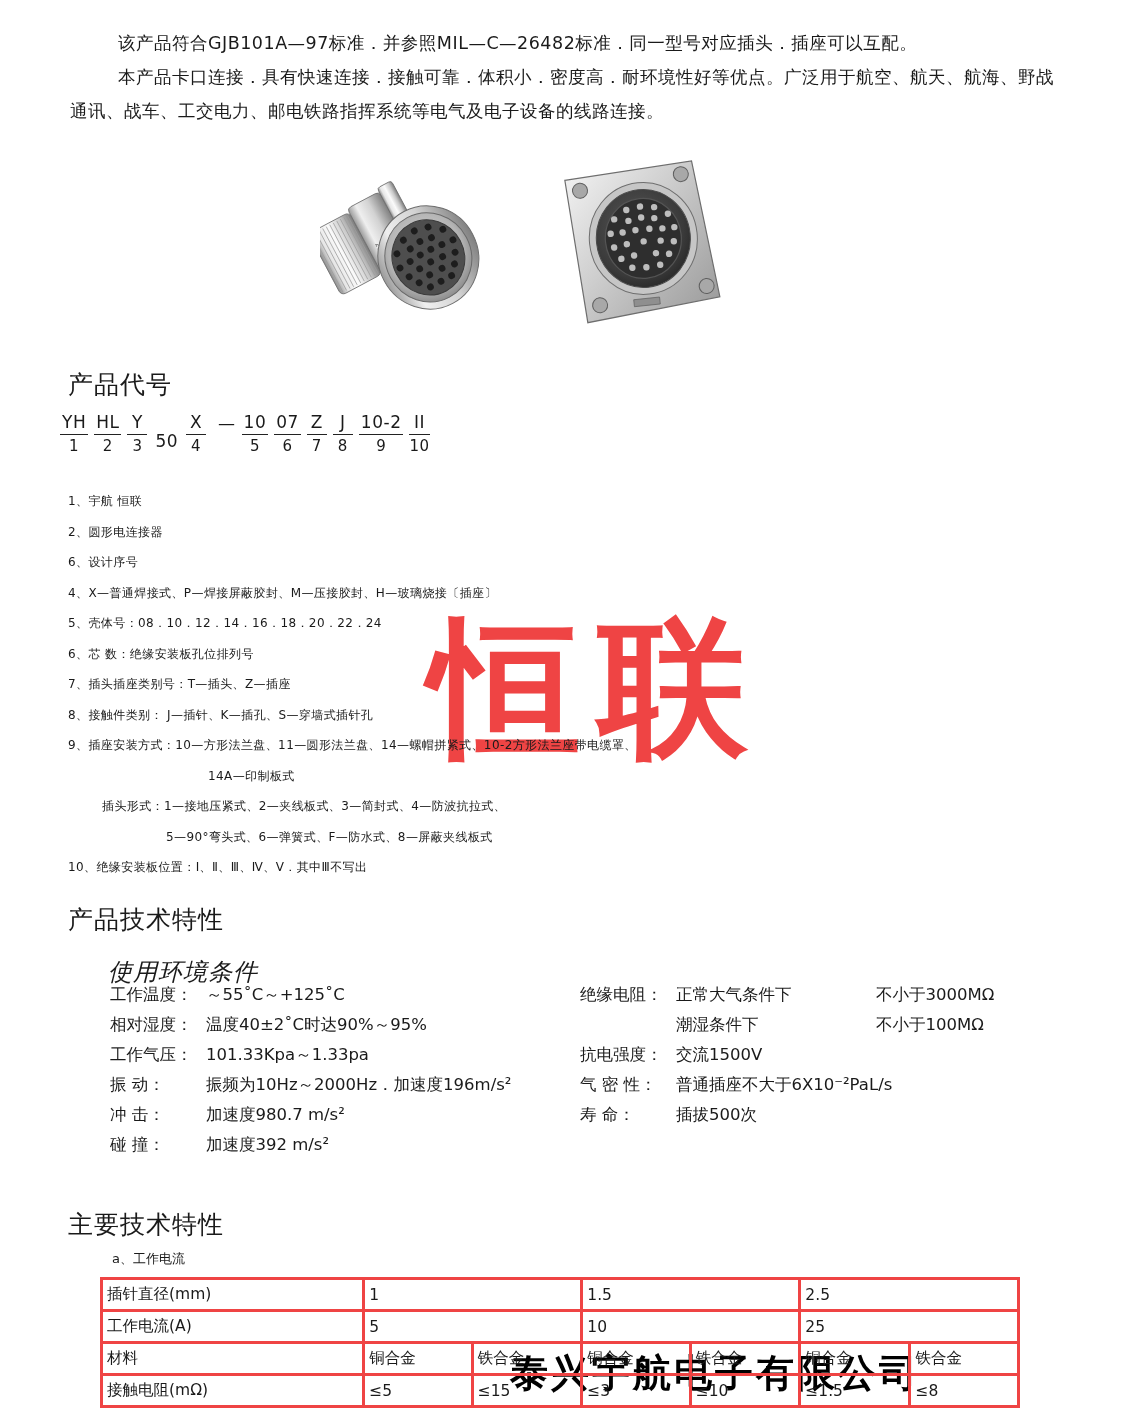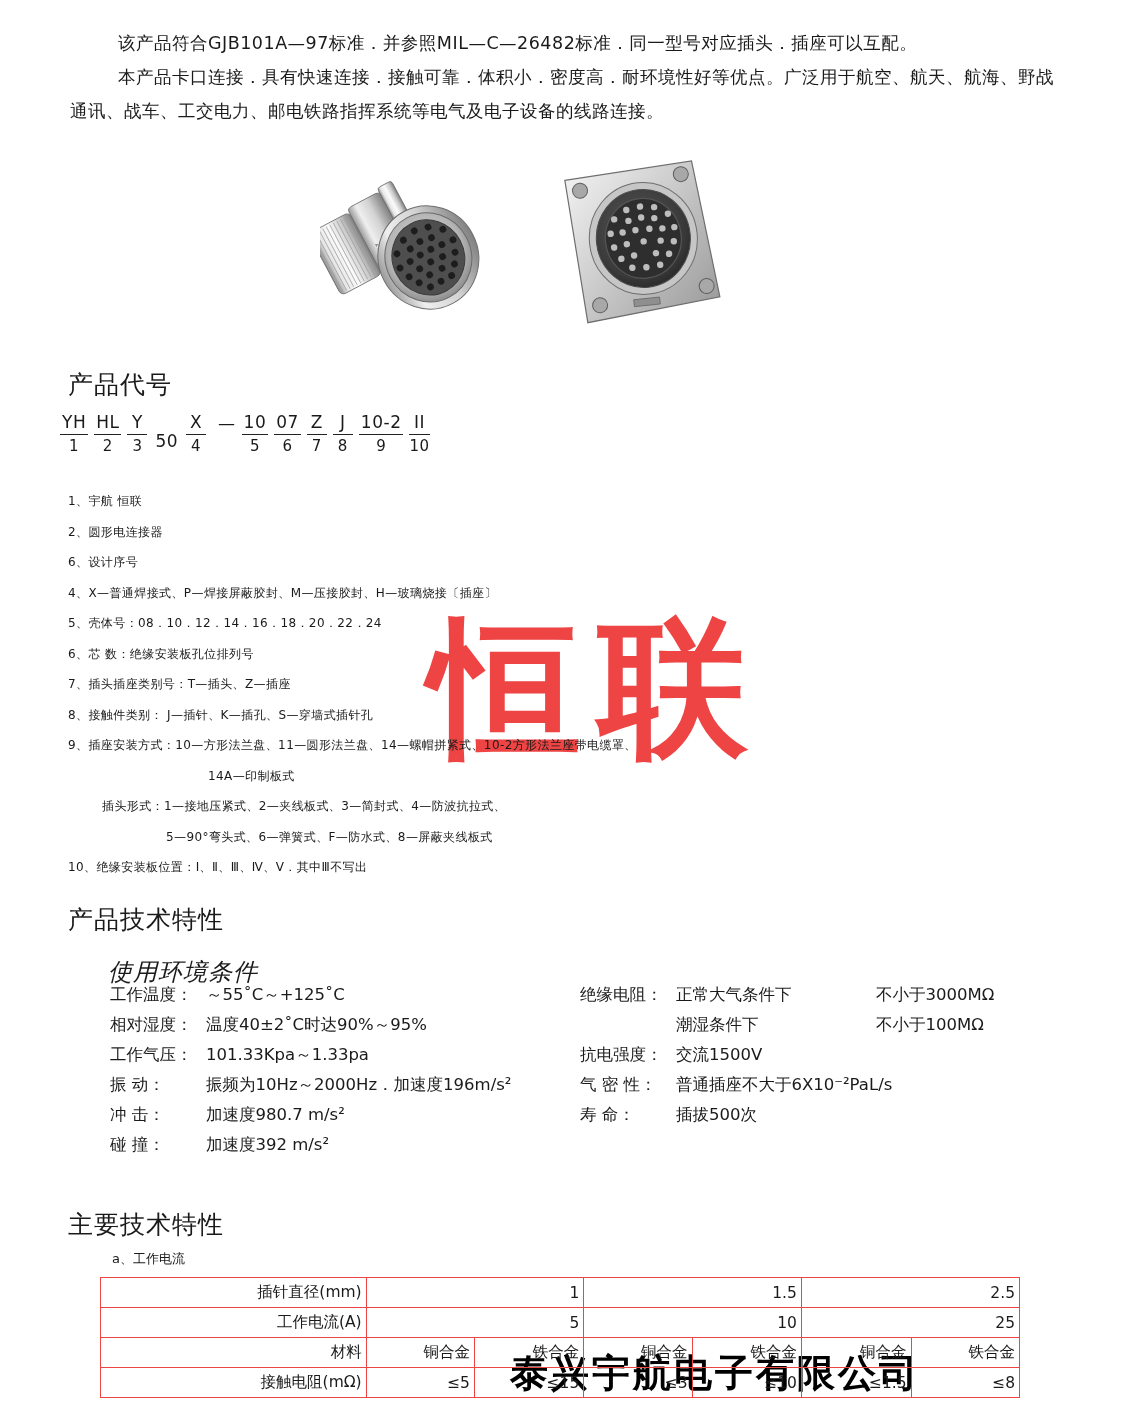--- a/index.html
+++ b/index.html
@@ -195,22 +195,22 @@
   }
   table.current {
     position: absolute;
     left: 100px;
     top: 1277px;
     width: 920px;
     border-collapse: collapse;
     font-size: 15.5px;
   }
   table.current td {
-    border: 1px solid #ef4444;
-    text-align: right;
+    border: 3px solid #ef4444;
+    text-align: left;
     height: 29px;
     padding: 0 4px;
   }
   .c-head { width: 278px; }
   .c-cell { width: 107px; }
 </style>
 </head>
 <body>
 
 <div class="page">

